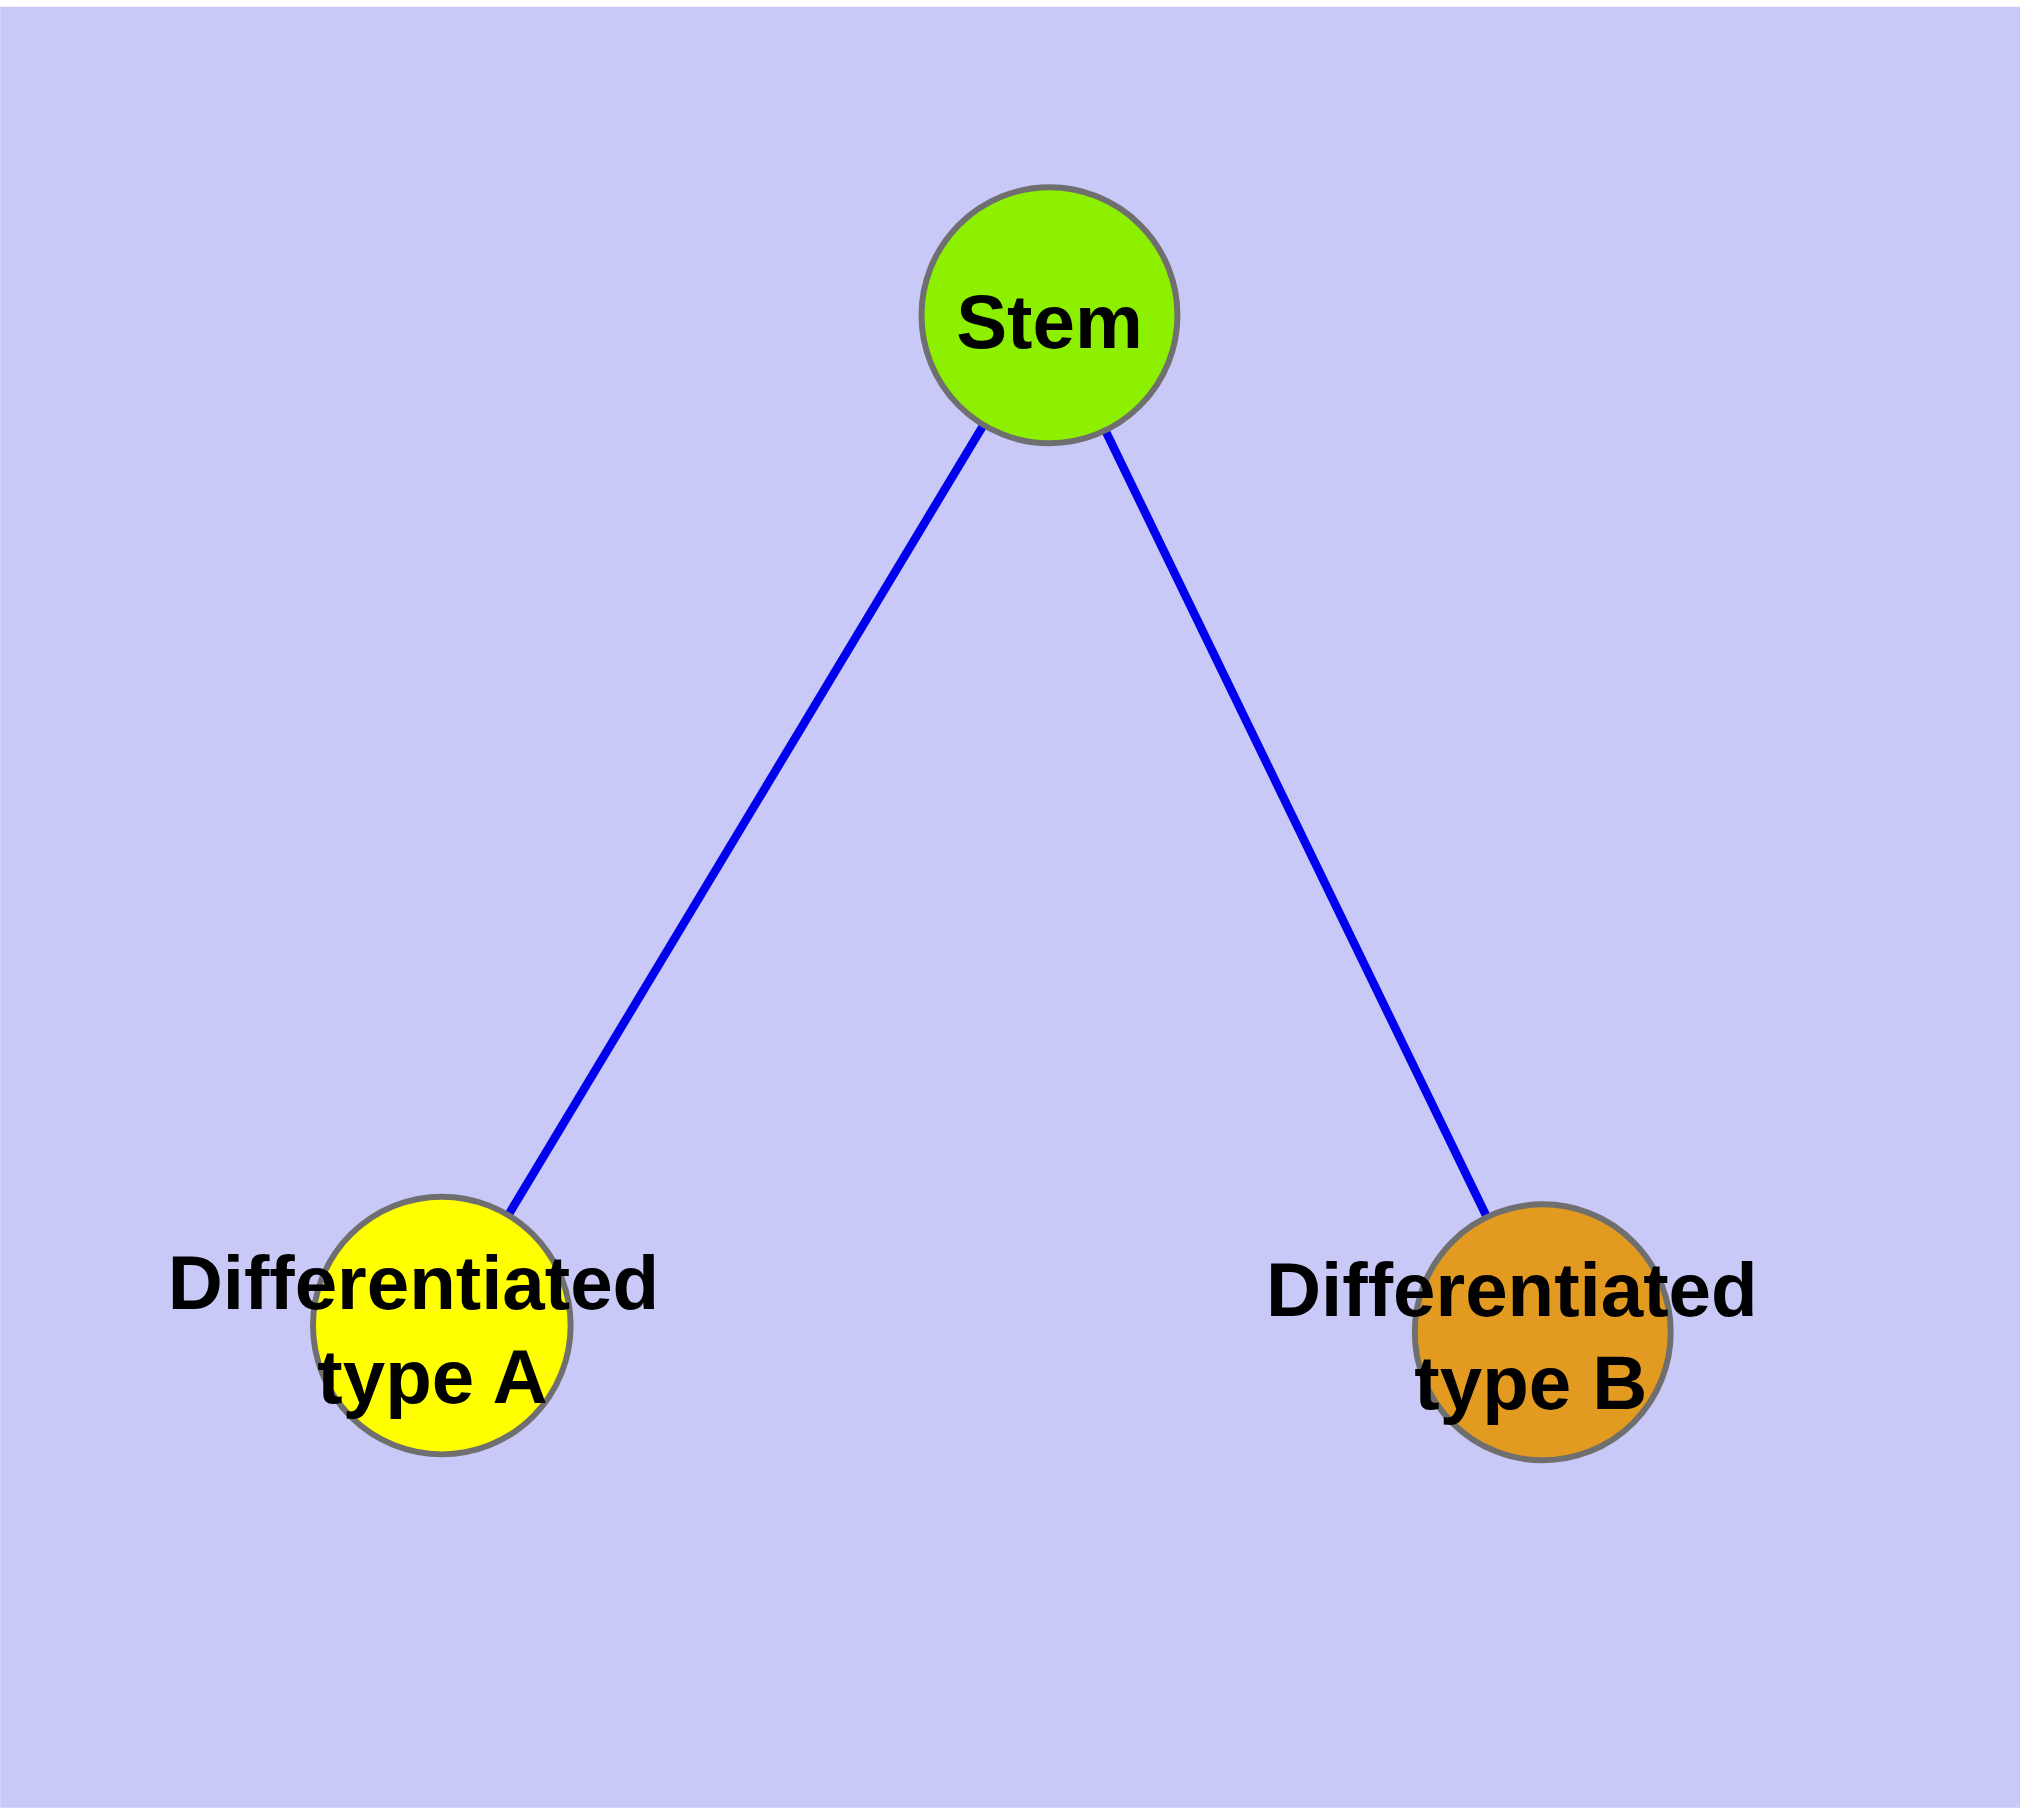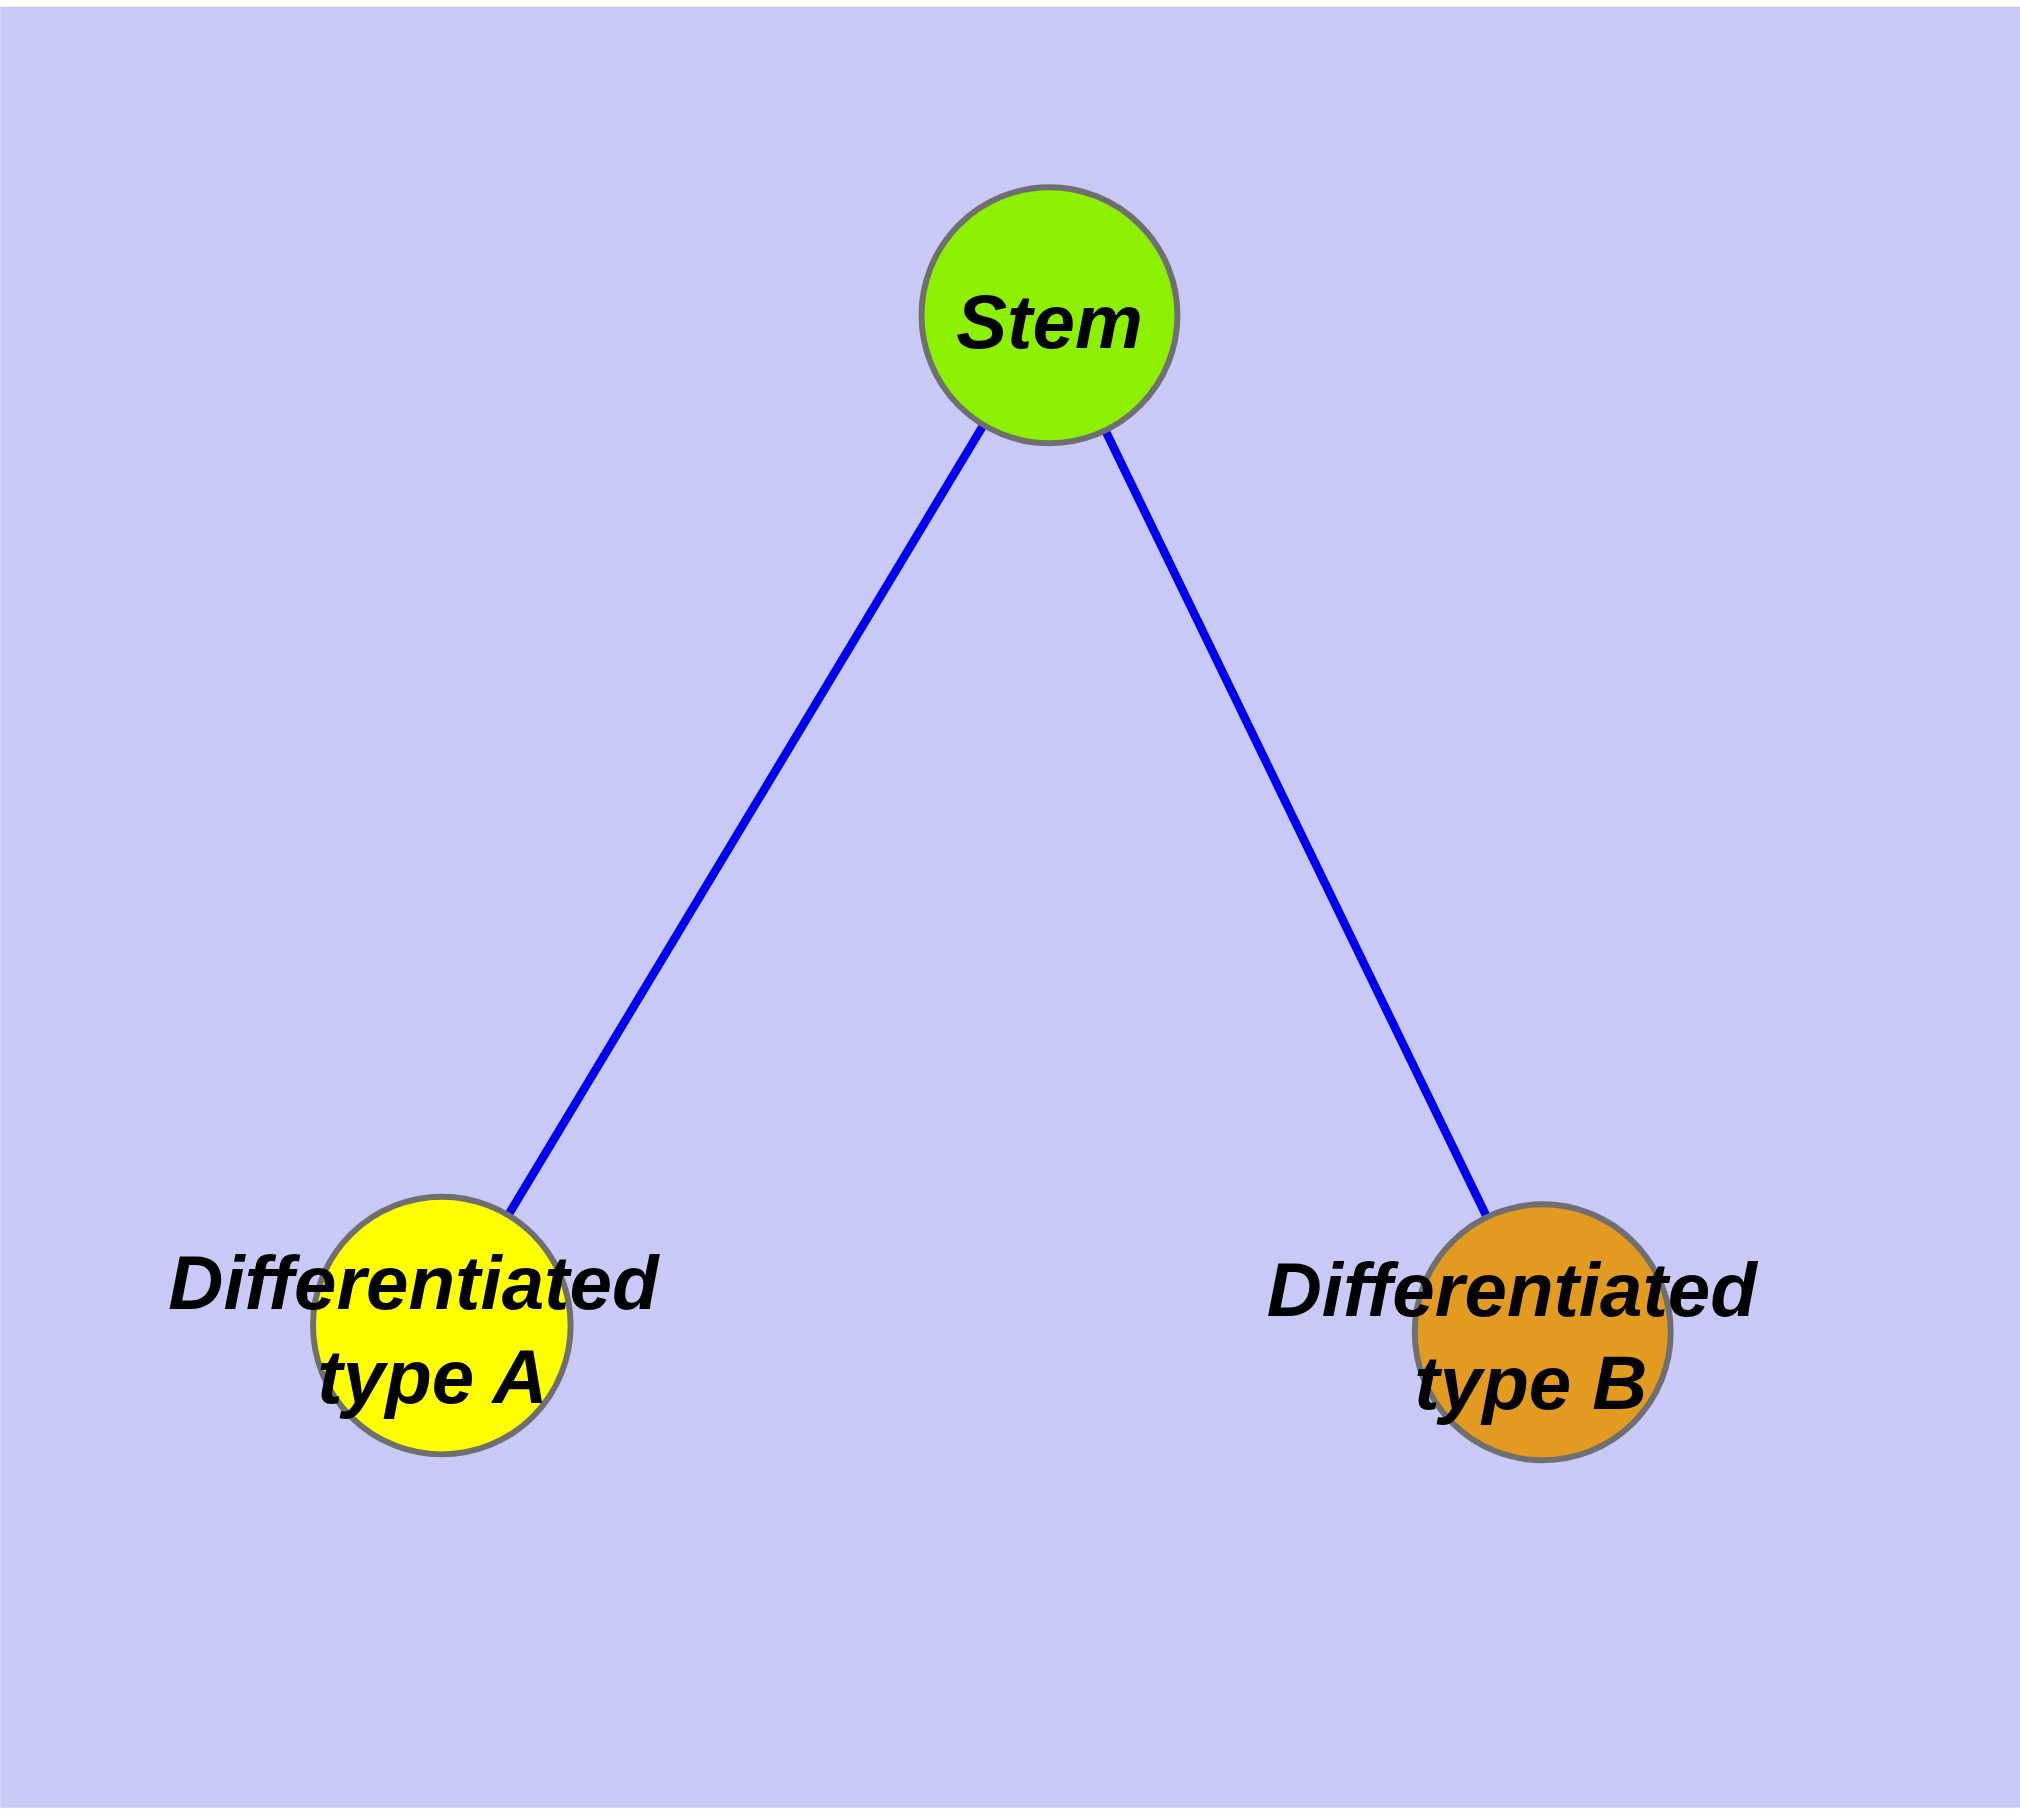--- a/index.html
+++ b/index.html
@@ -4,21 +4,20 @@
 <style>
   html, body {
     margin: 0;
     padding: 0;
     background: #ffffff;
   }
   .canvas-wrap {
     width: 1889px;
     height: 1812px;
     position: relative;
-    font-style: italic;
   }
   svg {
     display: block;
   }
   .edge {
     fill: none;
   }
   .node-label {
     font-family: "Liberation Sans", sans-serif;
     font-weight: 700;

